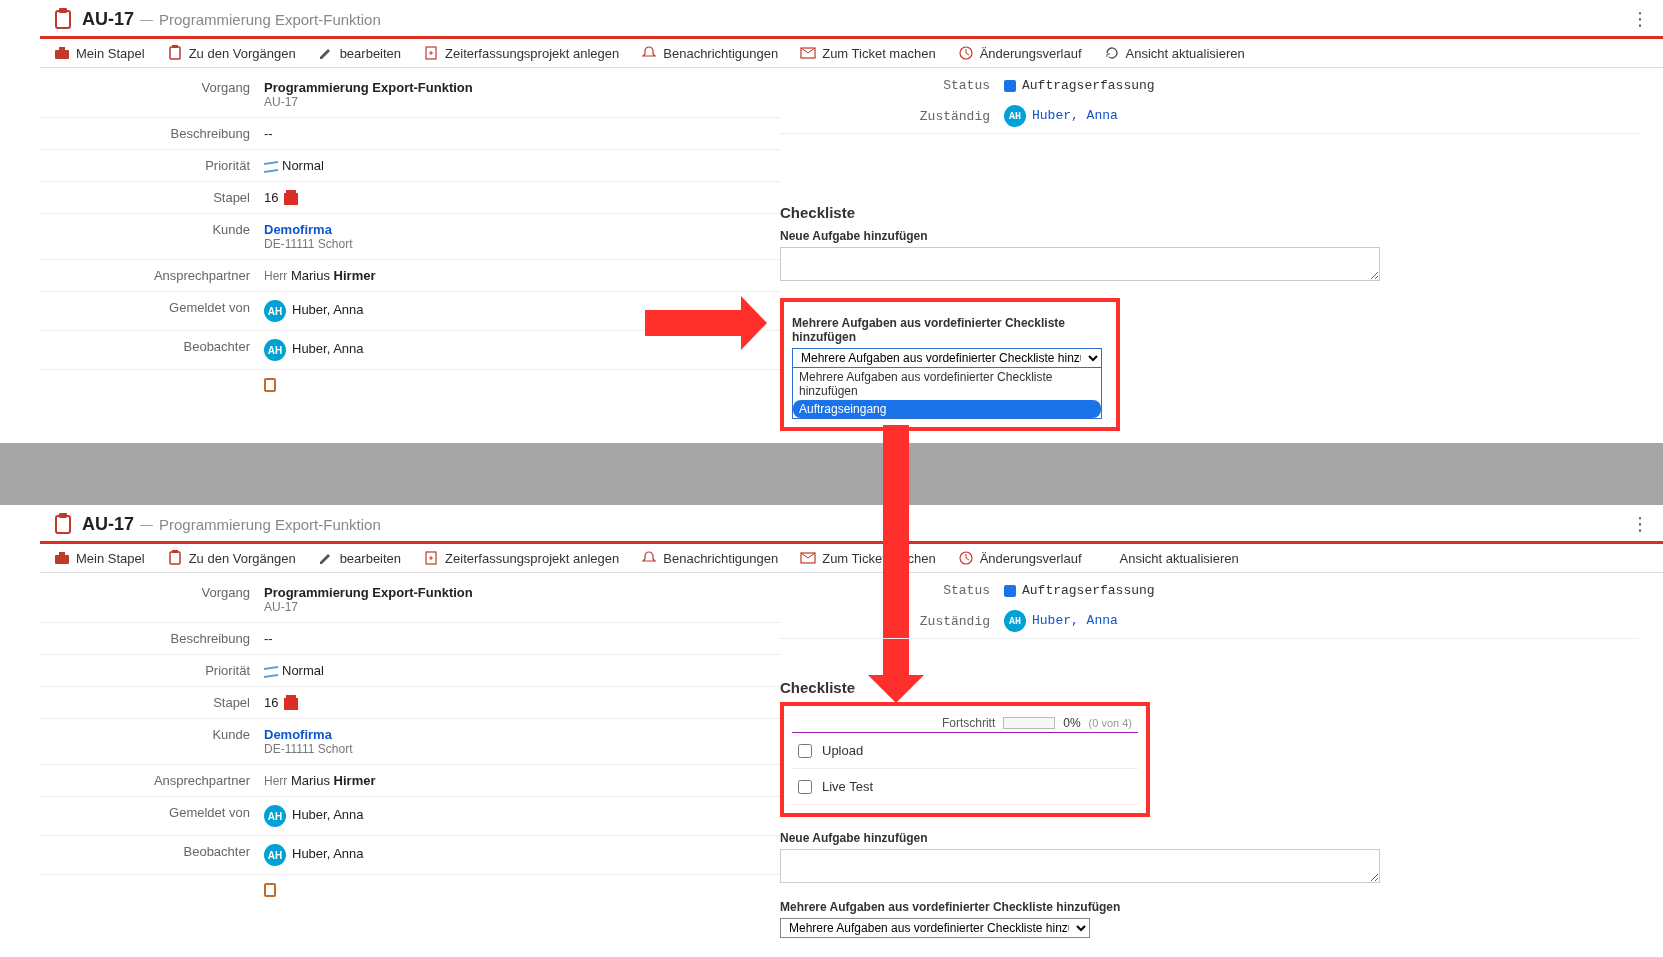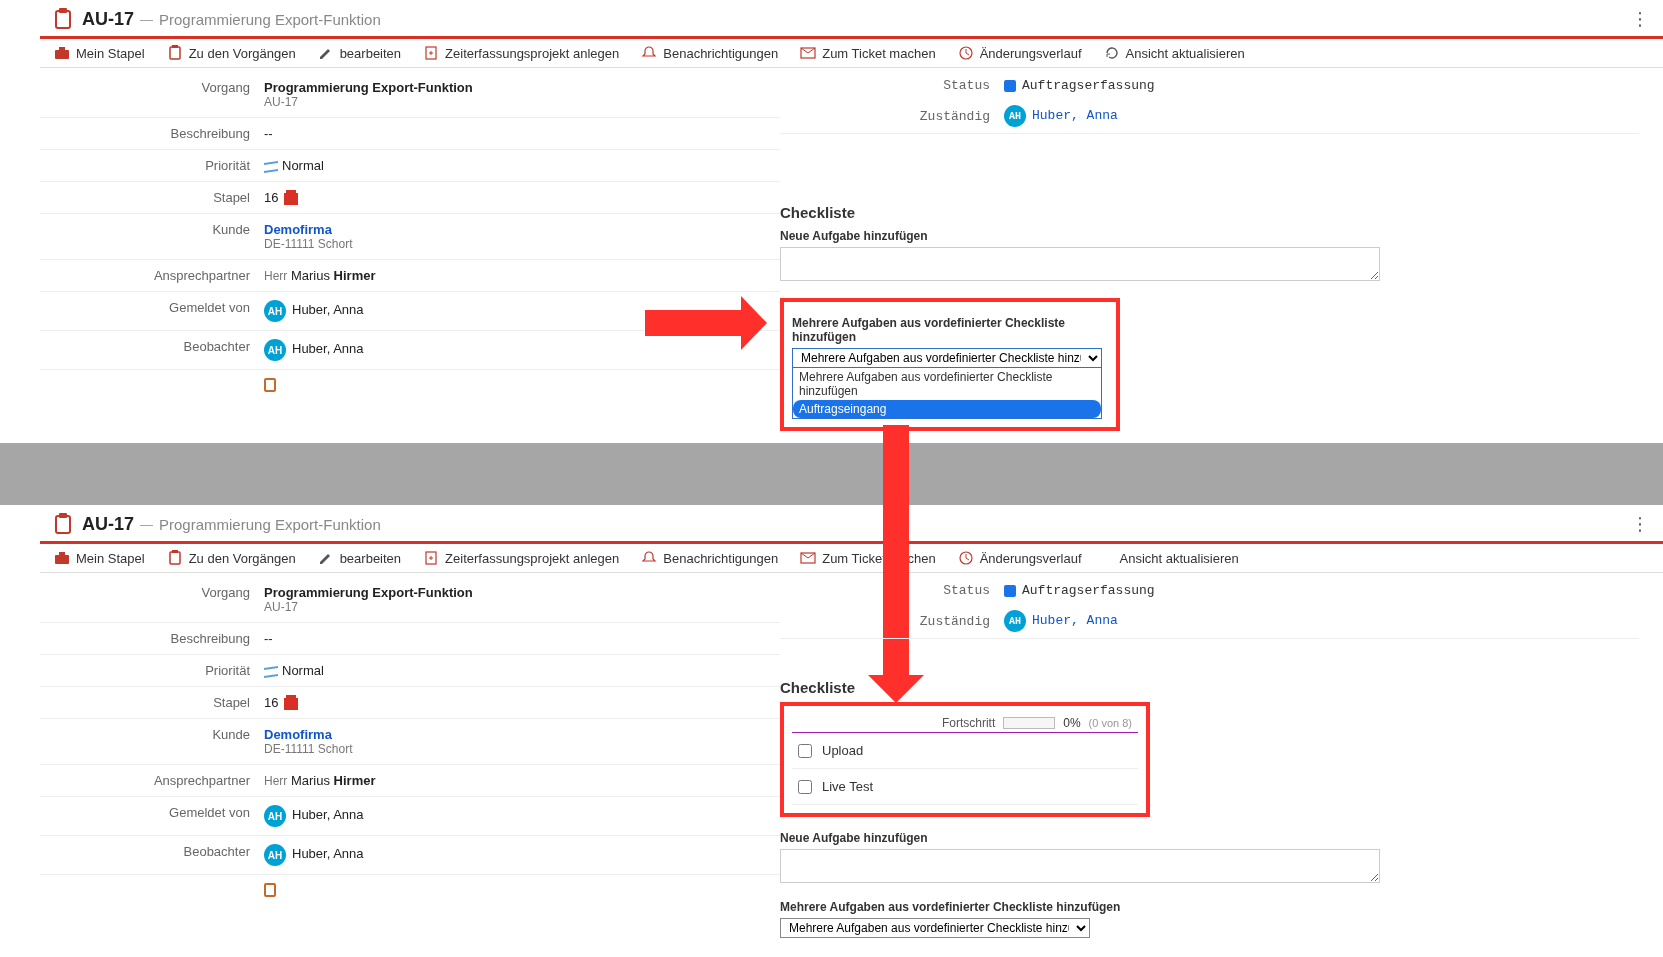--- a/index.html
+++ b/index.html
@@ -424,21 +424,21 @@
           </div>
       </div>
 
       <div class="section-title top2">Checkliste</div>
 
       <div class="hl-box" style="max-width:370px;">
         <div class="prog-row">
           <span class="prog-label">Fortschritt</span>
           <span class="prog-bar"></span>
           <span class="prog-pct">0%</span>
-          <span class="prog-sub">(0 von 8)</span>
+          <span class="prog-sub">(0 von 4)</span>
         </div>
         <div class="chk-item">
             <input type="checkbox" style="">
             <span>Upload</span>
           </div>
         <div class="chk-item">
             <input type="checkbox" style="">
             <span>Live Test</span>
           </div>
       </div>

